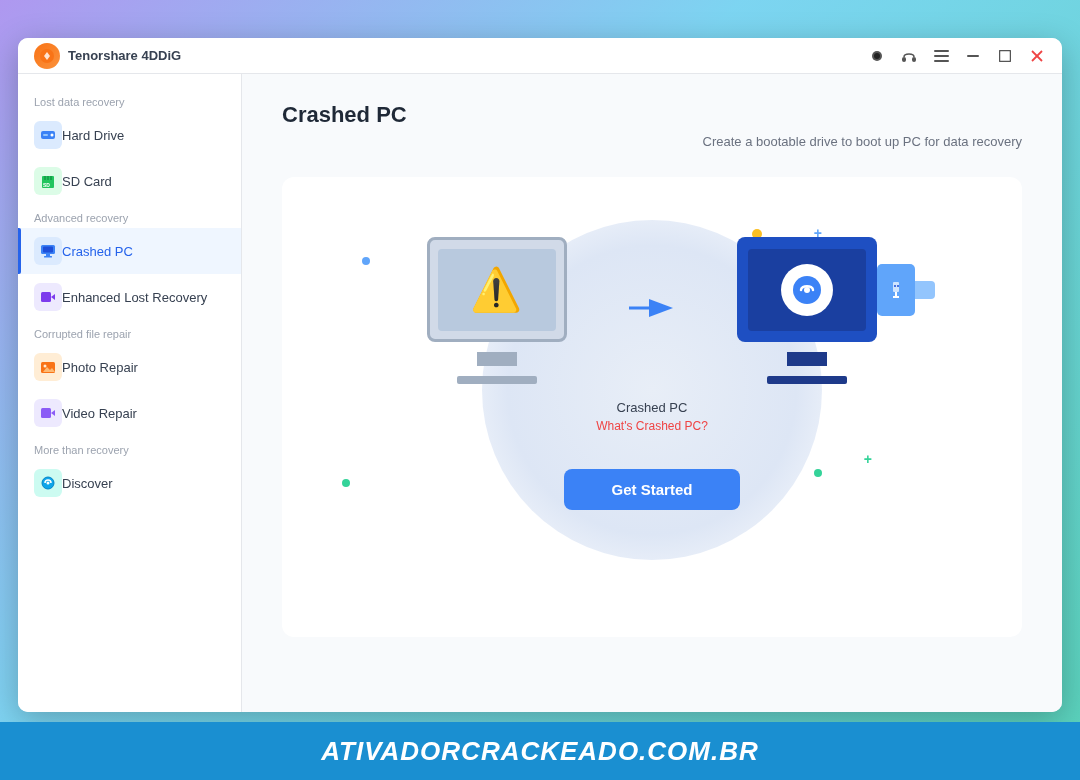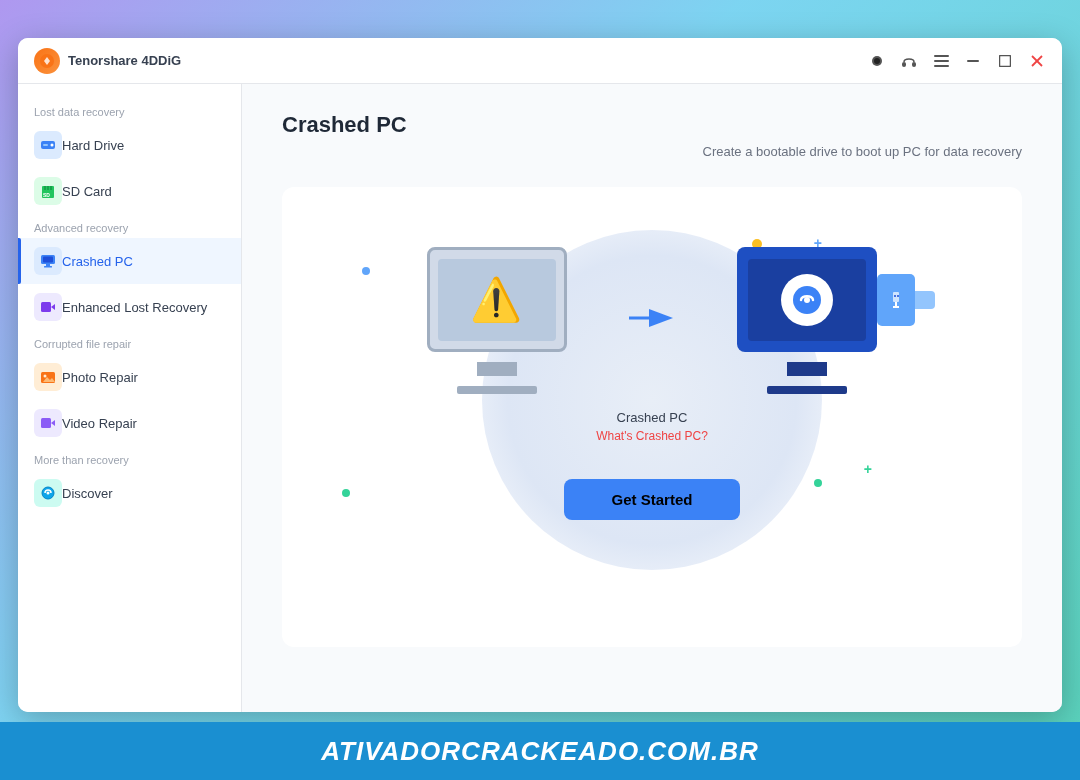--- a/index.html
+++ b/index.html
@@ -51,21 +51,21 @@
       background: #f0f4f8;
       border-radius: 10px;
       overflow: hidden;
       display: flex;
       flex-direction: column;
       box-shadow: 0 8px 32px rgba(0,0,0,0.25);
     }
 
     
     .title-bar {
-      height: 46px;
+      height: 36px;
       background: #fff;
       display: flex;
       align-items: center;
       padding: 0 16px;
       border-bottom: 1px solid #e5e7eb;
       flex-shrink: 0;
     }
     .title-bar-logo {
       display: flex;
       align-items: center;
@@ -405,21 +405,21 @@
       color: #6b7280;
       text-align: center;
       max-width: 180px;
       line-height: 1.5;
     }
 
     
     .get-started-btn {
       margin-top: 36px;
       background: #3b82f6;
-      color: #000000;
+      color: #ffffff;
       border: none;
       border-radius: 8px;
       padding: 12px 48px;
       font-size: 15px;
       font-weight: 600;
       cursor: pointer;
       position: relative;
       z-index: 1;
       transition: background 0.2s;
     }

